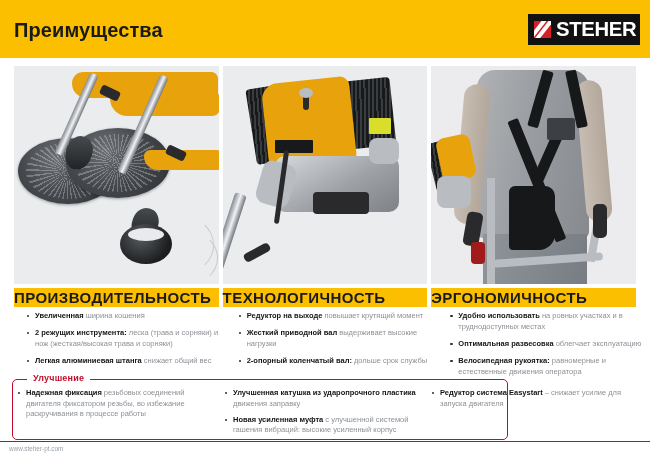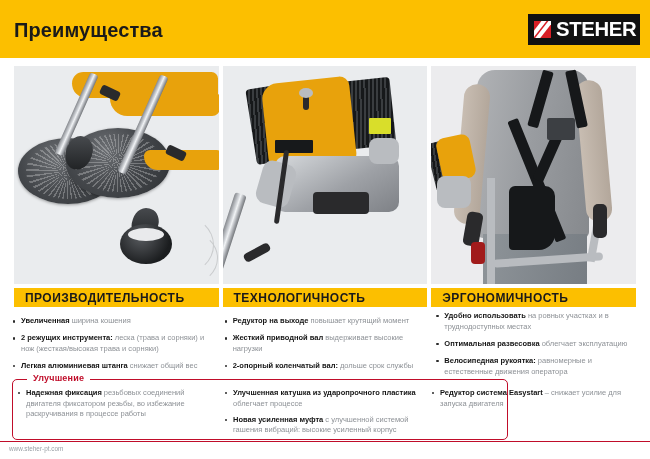--- a/index.html
+++ b/index.html
@@ -158,30 +158,30 @@
     position: absolute; left: 14px; top: 288px;
     width: 622px; height: 19px;
     display: flex; gap: 4px;
   }
   .bar {
     width: 204.6px; height: 19px;
     background: #fcbf00;
     display: flex; align-items: center;
   }
   .bar span {
-    margin-left: 11px;
-    font-size: 12px; font-weight: bold;
+    margin-left: 0;
+    font-size: 15px; font-weight: bold;
     color: #1a1a1a; letter-spacing: 0.45px;
   }
 
   
   .cols {
-    position: absolute; left: 12px; top: 311px;
+    position: absolute; left: 26px; top: 311px;
     width: 622px;
-    display: flex; gap: 13px; align-items: center;
+    display: flex; gap: 13px;
   }
   .col { width: 204.6px; }
   ul.flist { list-style: none; }
   ul.flist li {
     position: relative;
     padding-left: 9px;
     margin-bottom: 6.5px;
     font-size: 7.5px;
     line-height: 1.42;
     color: #8d9196;
@@ -363,21 +363,21 @@
   <div class="improve">
     <div class="improve-title">Улучшение</div>
     <div class="improve-cols">
       <div class="col">
         <ul class="ilist">
           <li><b>Надежная фиксация</b><span> резьбовых соединений двигателя фиксатором резьбы, во избежание раскручивания в процессе работы</span></li>
         </ul>
       </div>
       <div class="col">
         <ul class="ilist">
-          <li><b>Улучшенная катушка из ударопрочного пластика</b><span> облегчает процессе</span></li>
+          <li><b>Улучшенная катушка из ударопрочного пластика</b><span> движения заправку</span></li>
           <li><b>Новая усиленная муфта</b><span> с улучшенной системой гашения вибраций: высокие усиленный корпус</span></li>
         </ul>
       </div>
       <div class="col">
         <ul class="ilist">
           <li><b>Редуктор система Easystart</b><span> – снижает усилие для запуска двигателя</span></li>
         </ul>
       </div>
     </div>
   </div>

